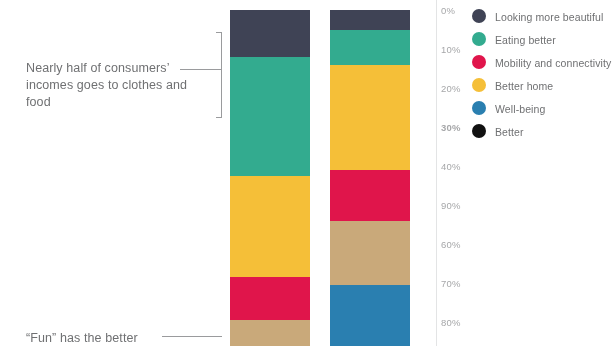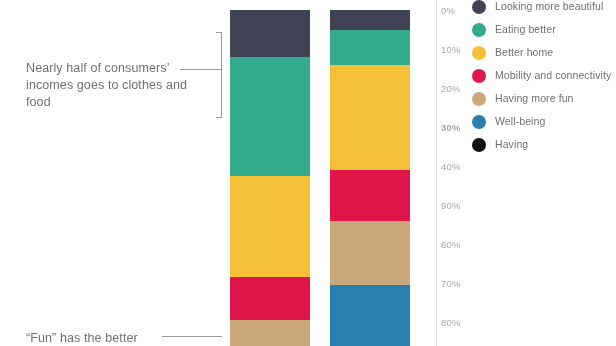--- a/index.html
+++ b/index.html
@@ -97,21 +97,21 @@
 
   
   #legend {
     position: absolute;
     left: 472px;
     top: 0px;
     width: 144px;
   }
   .legend-item {
     display: flex;
-    align-items: flex-start;
+    align-items: flex-end;
     height: 23px;
   }
   .legend-swatch {
     width: 14px;
     height: 14px;
     border-radius: 50%;
     flex: 0 0 auto;
     margin-right: 9px;
   }
   .legend-label {
@@ -167,34 +167,30 @@
   <div id="legend">
       <div class="legend-item">
         <span class="legend-swatch" style="background: rgb(63, 67, 85);"></span>
         <span class="legend-label">Looking more beautiful</span>
       </div>
       <div class="legend-item">
         <span class="legend-swatch" style="background: rgb(51, 171, 143);"></span>
         <span class="legend-label">Eating better</span>
       </div>
       <div class="legend-item">
-        <span class="legend-swatch" style="background: rgb(245, 191, 56);"></span>
-        <span class="legend-label">Better home</span>
-      </div>
-      <div class="legend-item">
         <span class="legend-swatch" style="background: rgb(224, 21, 75);"></span>
         <span class="legend-label">Mobility and connectivity</span>
       </div>
       <div class="legend-item">
-        <span class="legend-swatch" style="background: rgb(201, 169, 122);"></span>
-        <span class="legend-label">Having more fun</span>
+        <span class="legend-swatch" style="background: rgb(245, 191, 56);"></span>
+        <span class="legend-label">Better home</span>
       </div>
       <div class="legend-item">
         <span class="legend-swatch" style="background: rgb(42, 127, 176);"></span>
         <span class="legend-label">Well-being</span>
       </div>
       <div class="legend-item">
         <span class="legend-swatch" style="background: rgb(17, 17, 17);"></span>
-        <span class="legend-label">Having</span>
+        <span class="legend-label">Better</span>
       </div>
     </div>
 
 </div>
 
 </body></html>

